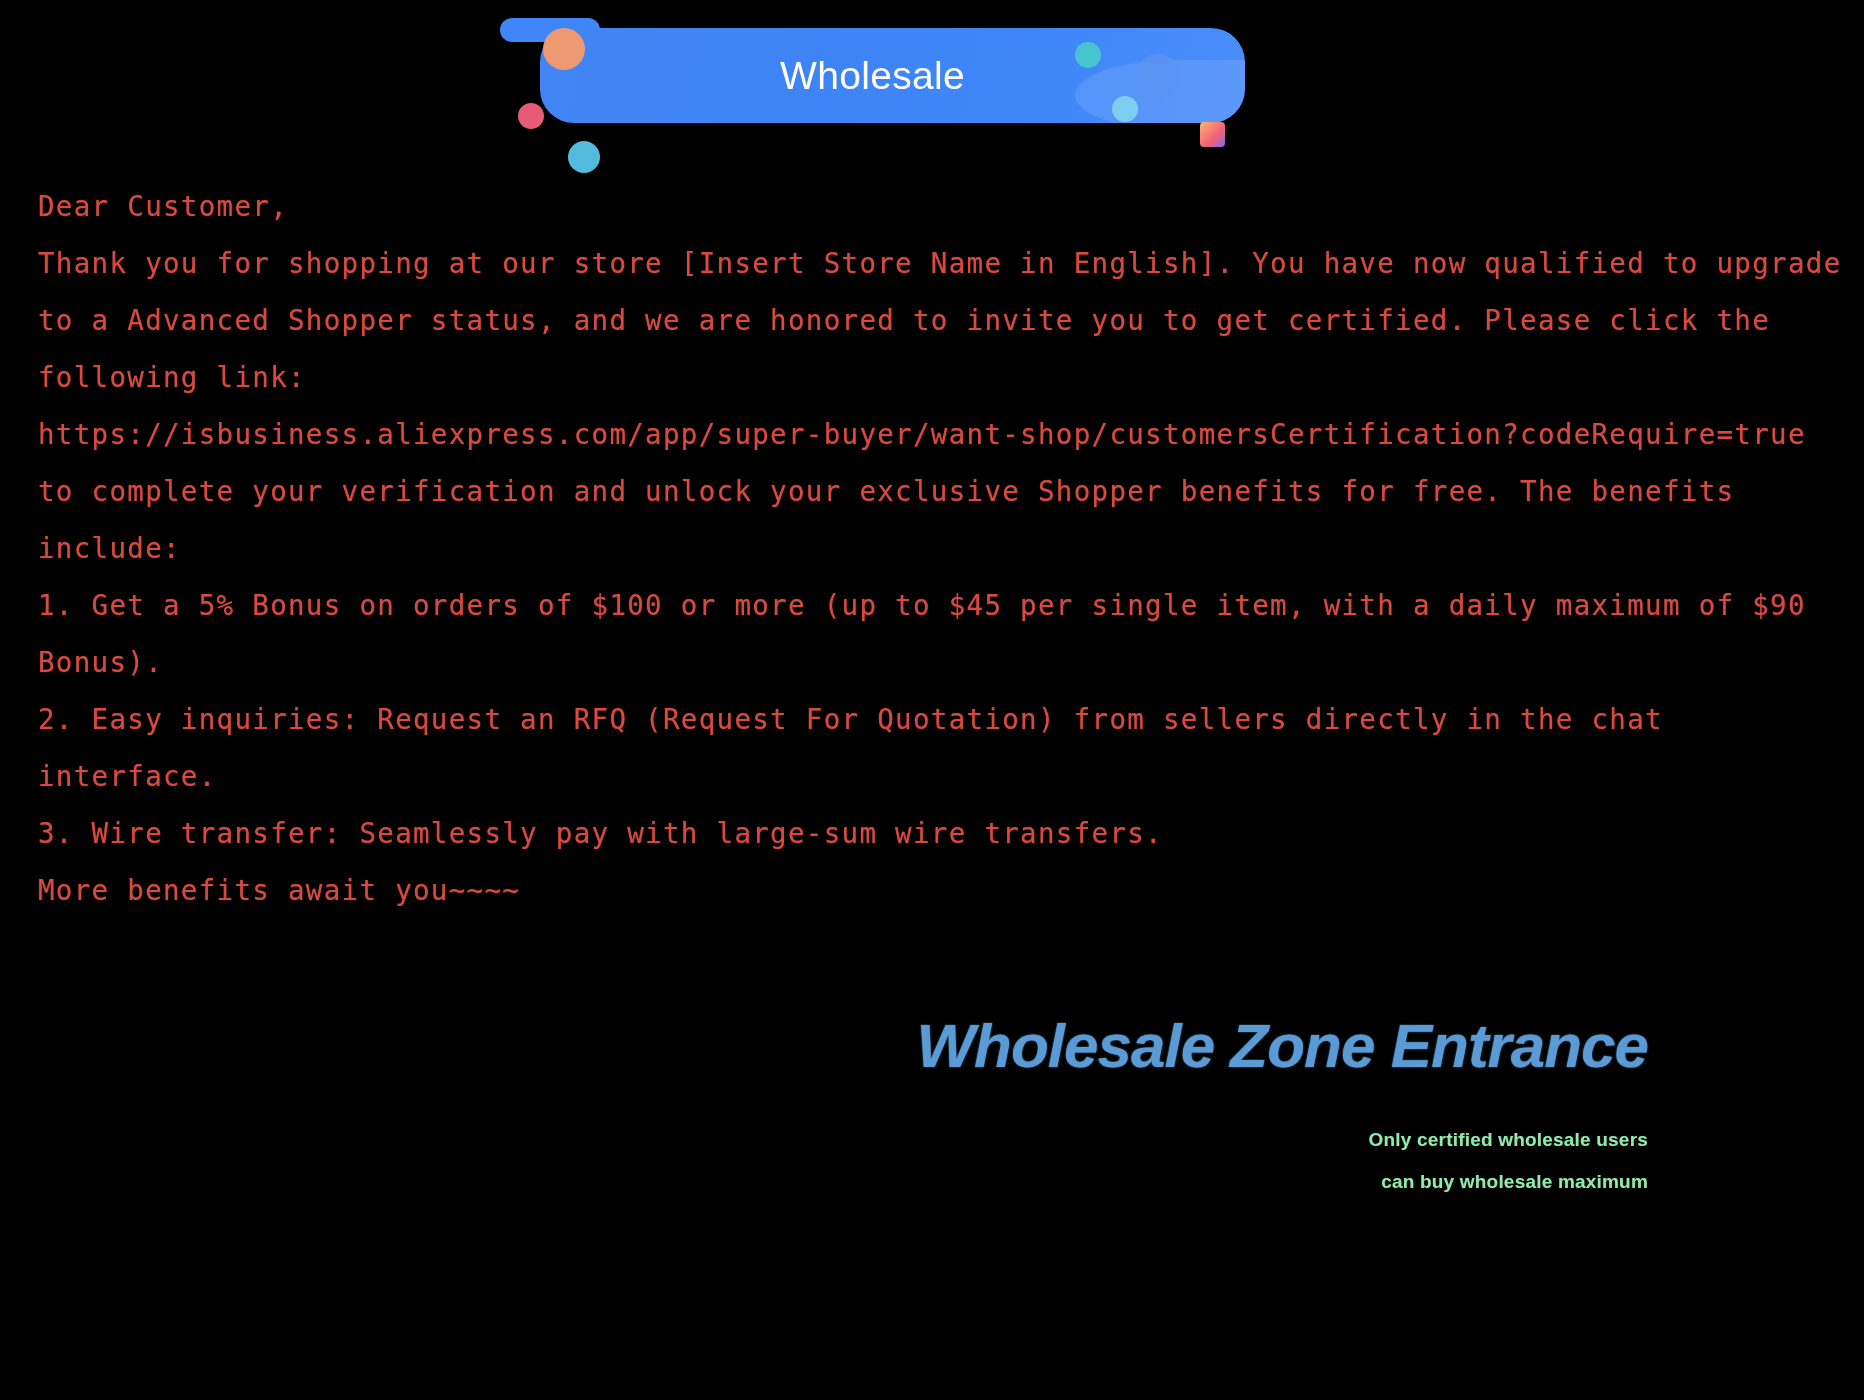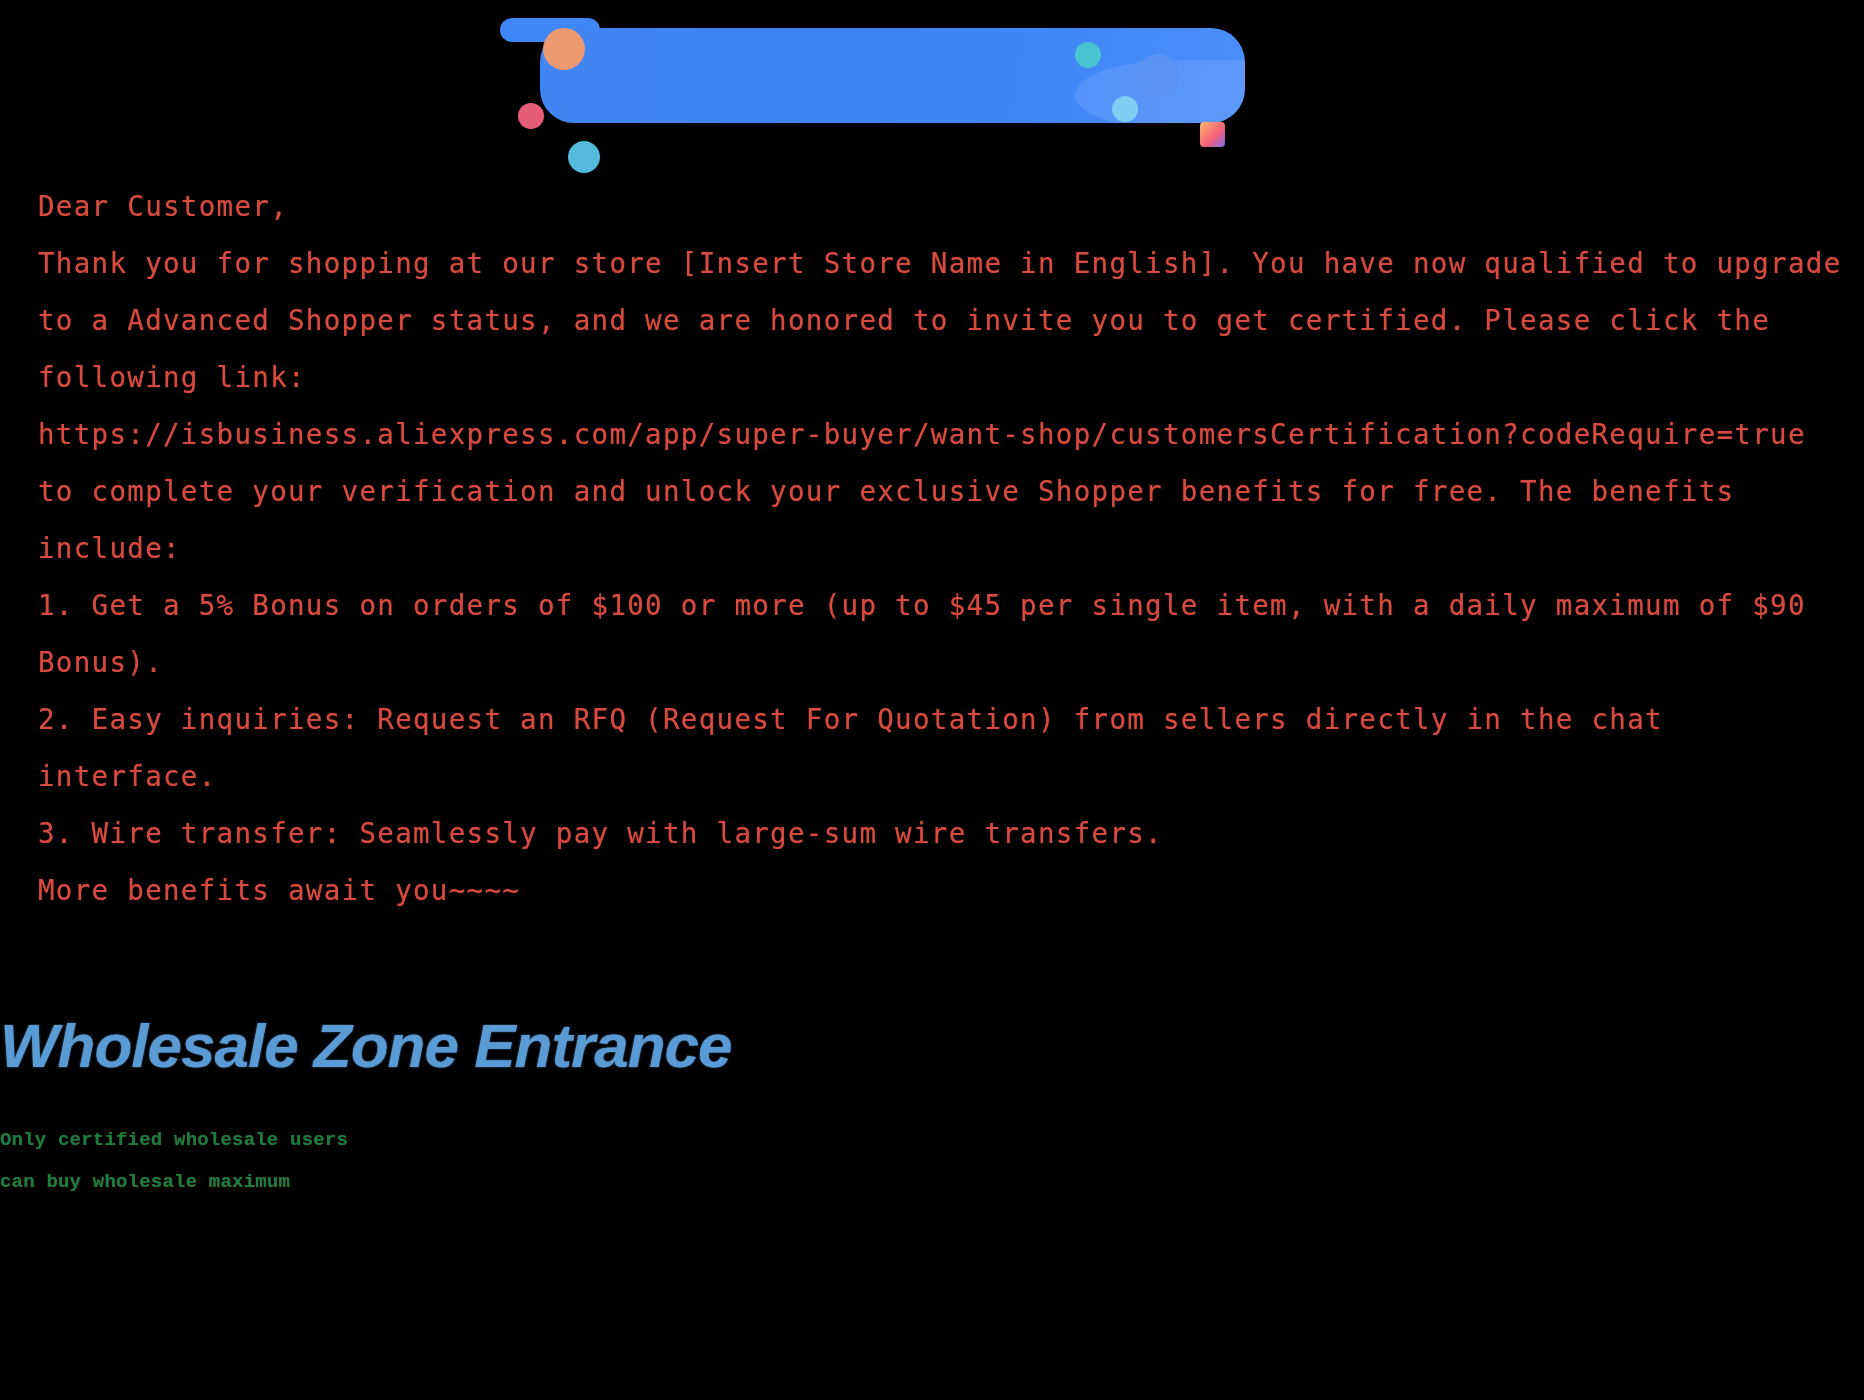--- a/index.html
+++ b/index.html
@@ -81,57 +81,57 @@
     font-size: 27.5px;
     line-height: 57px;
     letter-spacing: 1.3px;
     white-space: pre-wrap;
     text-shadow: 0 0 1px rgba(214,74,63,.65);
   }
 
   
   #zone {
     position: absolute;
-    left: 0;
+    left: 8px;
     top: 1010px;
     width: 1640px;
-    text-align: left;
+    text-align: right;
   }
   #zone-title {
     color: #5b9bd5;
     font-size: 62px;
     font-weight: bold;
     font-style: italic;
     letter-spacing: -1px;
     text-shadow: 0 0 2px rgba(91,155,213,.8);
   }
   #zone-sub {
     margin-top: 38px;
-    color: #15803d;
+    color: #86efac;
     font-size: 19px;
     font-weight: bold;
     line-height: 42px;
     letter-spacing: .2px;
     text-shadow: 0 0 1px rgba(214,74,63,.6);
-    font-family: Liberation Mono, monospace;
   }
 </style>
 </head>
 <body>
 
 <div id="banner-wrap">
   <div id="banner-pill"></div>
   <div class="blob" id="blob-orange"></div>
   <div class="blob" id="blob-pink"></div>
   <div class="blob" id="blob-cyan-s"></div>
   <div class="blob" id="blob-teal"></div>
   <div class="blob" id="blob-blue-r"></div>
   <div class="blob" id="blob-sky"></div>
   <div id="blob-wide"></div>
   <div class="blob" id="blob-rect"></div>
+  <div id="banner-title">Wholesale</div>
 </div>
 
 <div id="message">Dear Customer,
 Thank you for shopping at our store [Insert Store Name in English]. You have now qualified to upgrade to a Advanced Shopper status, and we are honored to invite you to get certified. Please click the following link:
 https://isbusiness.aliexpress.com/app/super-buyer/want-shop/customersCertification?codeRequire=true
 to complete your verification and unlock your exclusive Shopper benefits for free. The benefits include:
 1. Get a 5% Bonus on orders of $100 or more (up to $45 per single item, with a daily maximum of $90 Bonus).
 2. Easy inquiries: Request an RFQ (Request For Quotation) from sellers directly in the chat interface.
 3. Wire transfer: Seamlessly pay with large-sum wire transfers.
 More benefits await you~~~~</div>

